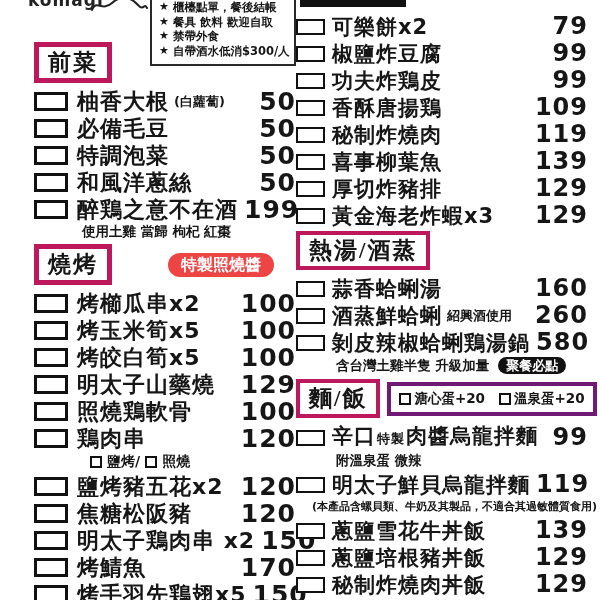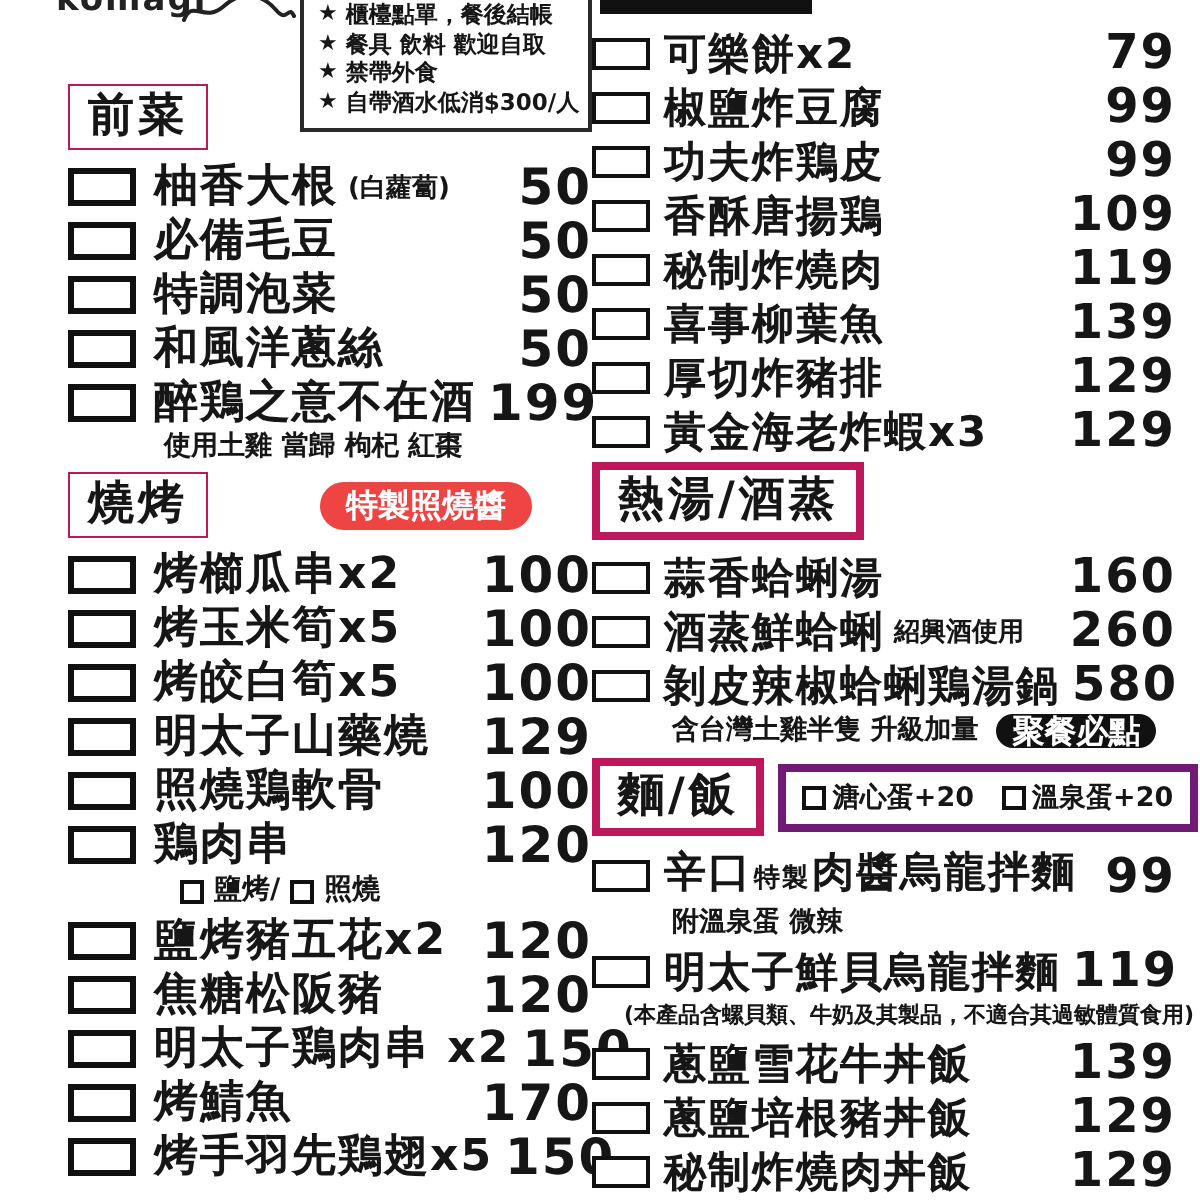--- a/index.html
+++ b/index.html
@@ -22,25 +22,25 @@
           background:var(--paper);padding:5px 6px 6px 7px;}
   .notice-line{display:flex;align-items:center;gap:4px;font-size:11.5px;line-height:14.5px;white-space:nowrap;}
   .star{font-size:11px;flex:none;}
 
   
   .col{position:absolute;}
   .col-left{left:34px;top:40px;width:262px;}
   .col-right{left:296px;top:0;width:292px;}
 
   .hdr-row{display:flex;align-items:center;margin:2px 0 7px 0;}
-  .sec-header{display:inline-block;border:1px solid #be185d;padding:0 9px;font-size:23px;line-height:31px;letter-spacing:2px;white-space:nowrap;}
+  .sec-header{display:inline-block;border:5px solid #be185d;padding:0 9px;font-size:23px;line-height:31px;letter-spacing:2px;white-space:nowrap;font-family:Liberation Serif, serif;}
   .col-right .sec-header{border-width:4px;}
   .pill{background:#ef4444;color:#fff;border-radius:16px;padding:3px 13px;font-size:16px;line-height:18px;white-space:nowrap;}
   .hdr-row .pill{margin-left:56px;}
-  .pill-small{background:#111;color:#fff;border-radius:10px;padding:1px 8px;font-size:16px;line-height:15px;white-space:nowrap;}
+  .pill-small{background:#111;color:#fff;border-radius:10px;padding:1px 8px;font-size:13px;line-height:15px;white-space:nowrap;}
 
   .clip-bar{width:106px;height:7px;background:#111;margin:0 0 8px 4px;}
 
   .row{display:flex;align-items:center;margin-bottom:4px;}
   .cb{width:34px;height:19px;border:3px solid #111;margin-right:9px;flex:none;background:#fff;}
   .col-right .cb{width:29px;height:16px;border-width:2.5px;margin-right:7px;}
   .iname{font-size:22px;line-height:23px;letter-spacing:1px;white-space:nowrap;}
   .col-right .iname{font-size:21px;line-height:22px;}
   .part-small{font-size:13px;margin:0 1px;}
   .inote{font-size:13px;margin-left:5px;white-space:nowrap;align-self:flex-end;padding-bottom:2px;}

